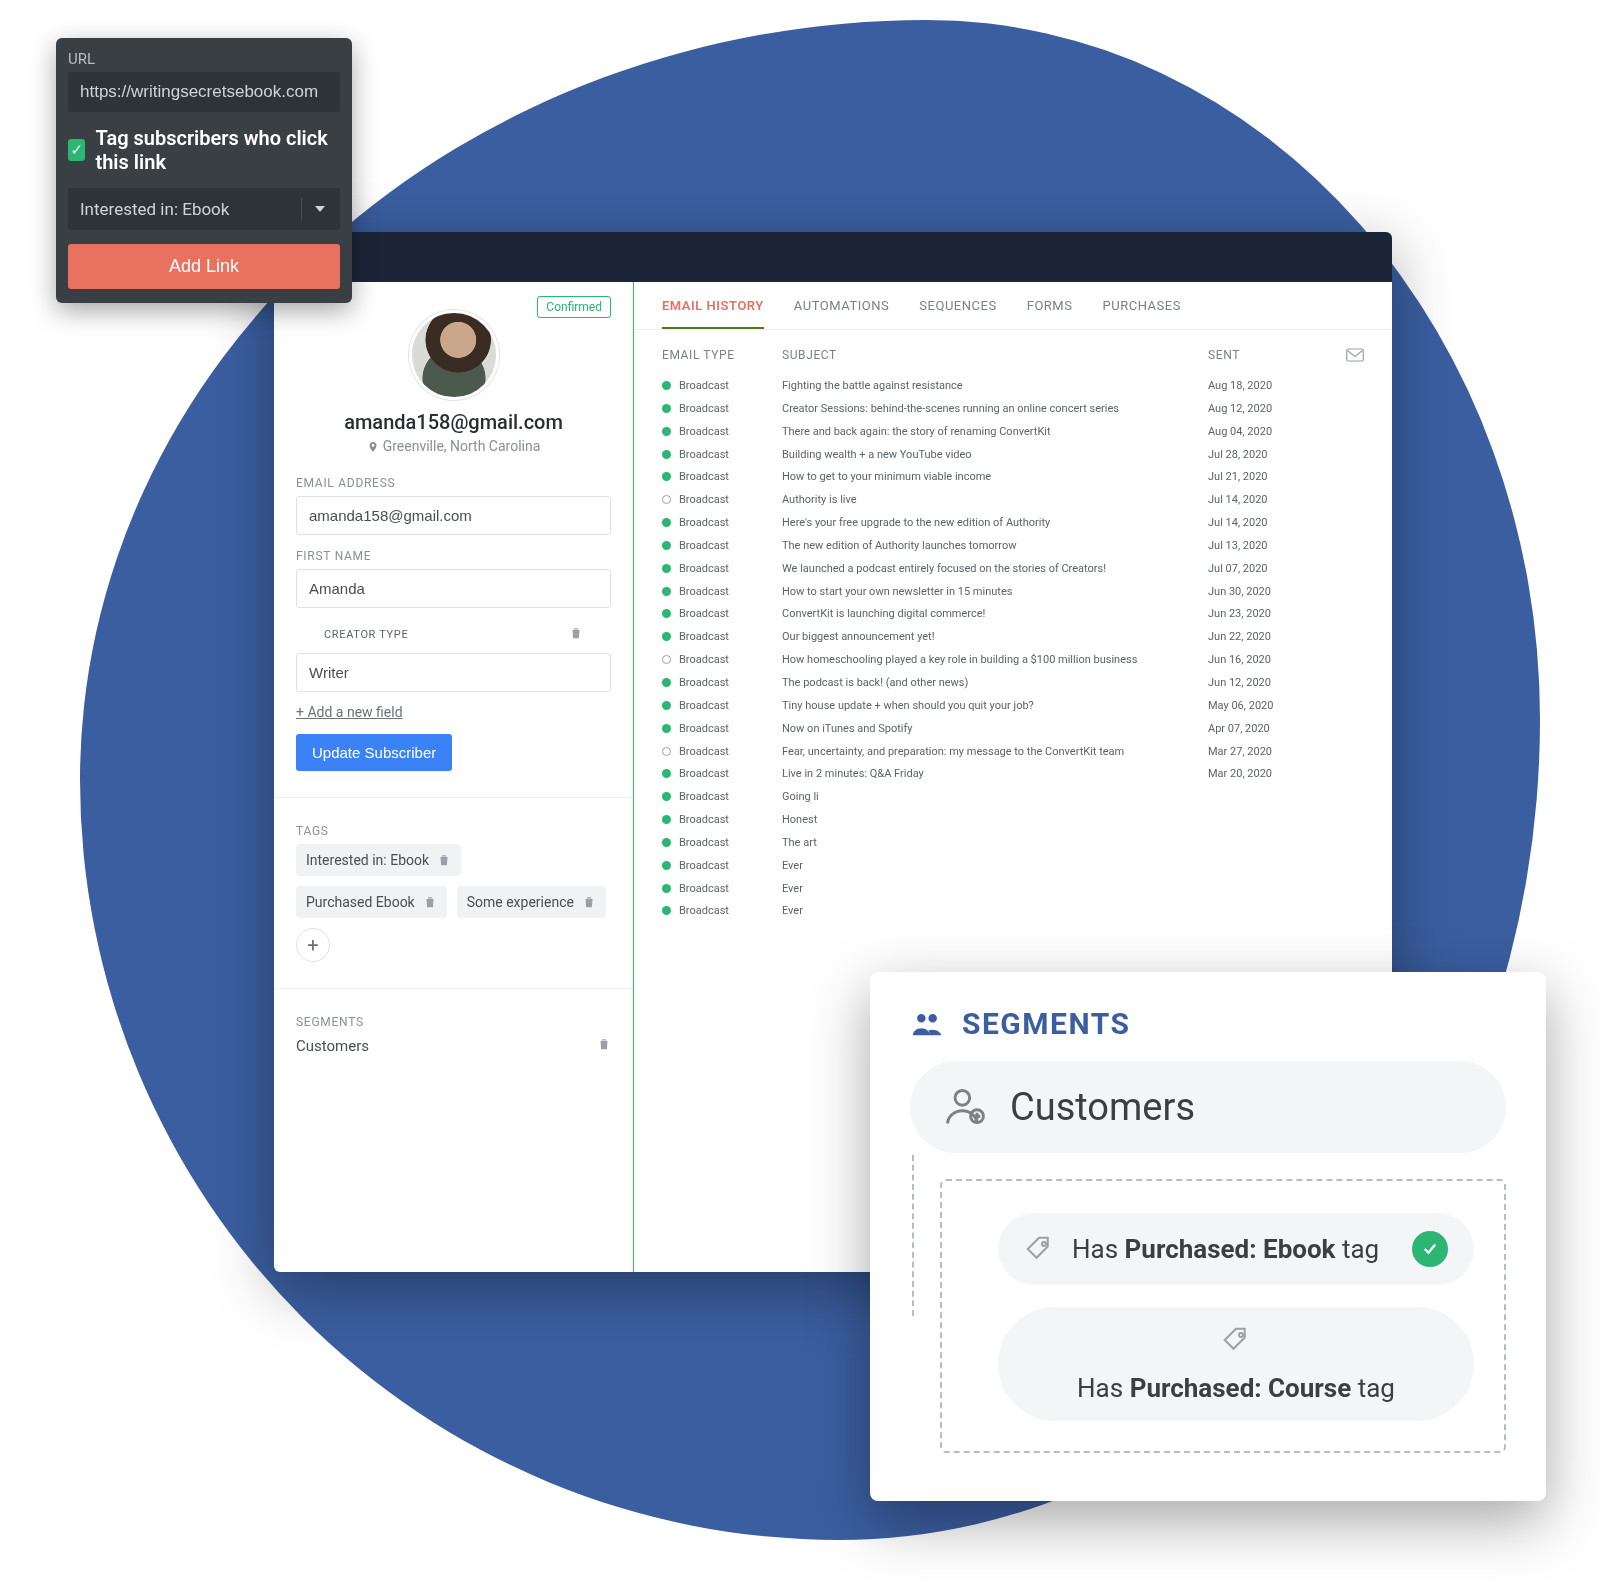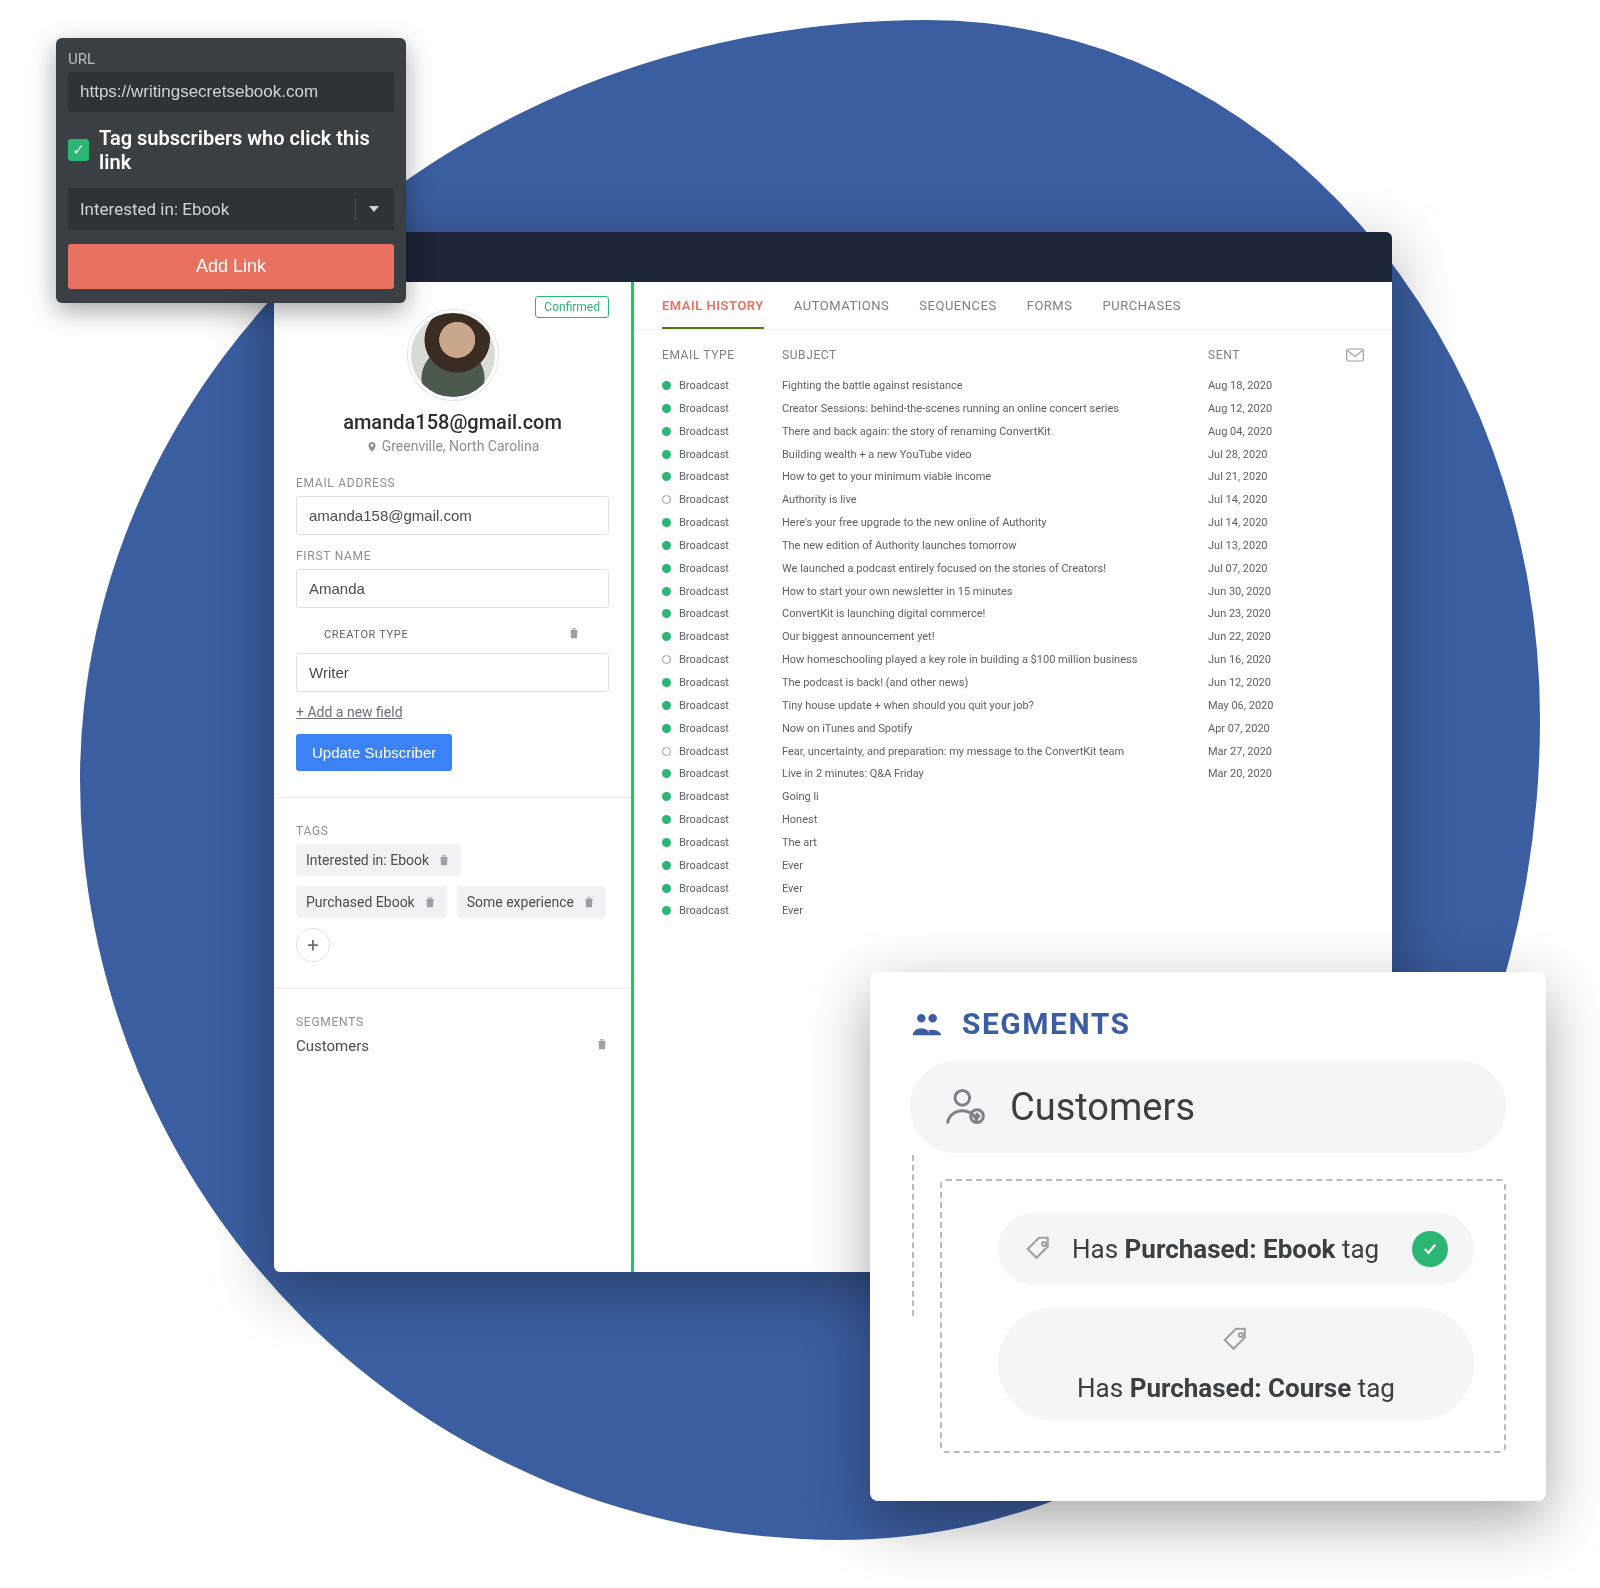--- a/index.html
+++ b/index.html
@@ -19,21 +19,21 @@
     width: 1460px; height: 1520px;
     background: #3b5ea0;
     border-radius: 58% 42% 48% 52% / 50% 46% 54% 50%;
     z-index: 0;
   }
 
   
   .popup {
     position: absolute;
     top: 38px; left: 56px;
-    width: 350px;
+    width: 296px;
     background: #3a3f43;
     border-radius: 6px;
     z-index: 50;
     padding: 12px 12px 14px;
     color: #cfd3d6;
     font-size: 17px;
     box-shadow: 0 8px 26px rgba(0,0,0,.35);
   }
   .popup::after { 
     content:"";
@@ -69,21 +69,21 @@
     background:#fff;
     border-radius:6px;
     box-shadow:0 16px 60px rgba(0,0,0,.35);
     z-index:10;
     overflow:hidden;
   }
   .app-top { height:50px; background:#1b2537; }
   .app-body { display:flex; height:calc(100% - 50px); }
   
   .profile {
-    width:360px; border-right:3px solid #22c55e; padding:22px 22px 0;
+    width:360px; border-right:1px solid #22c55e; padding:22px 22px 0;
     font-size:15px; color:#5c6369;
     position:relative;
   }
   .confirmed {
     position:absolute; top:14px; right:22px;
     border:1px solid #2bb673; color:#2bb673; font-size:12px;
     padding:3px 8px; border-radius:3px;
   }
   .avatar-wrap { text-align:center; }
   .avatar {
@@ -347,21 +347,21 @@
     </div>
     <div class="subj">Authority is live</div>
     <div class="sent">Jul 14, 2020</div>
     <div></div>
           </div>
           <div class="row">
     <div class="et">
       <span class="dot "></span>
       <span>Broadcast</span>
     </div>
-    <div class="subj">Here's your free upgrade to the new online of Authority</div>
+    <div class="subj">Here's your free upgrade to the new edition of Authority</div>
     <div class="sent">Jul 14, 2020</div>
     <div></div>
           </div>
           <div class="row">
     <div class="et">
       <span class="dot "></span>
       <span>Broadcast</span>
     </div>
     <div class="subj">The new edition of Authority launches tomorrow</div>
     <div class="sent">Jul 13, 2020</div>

